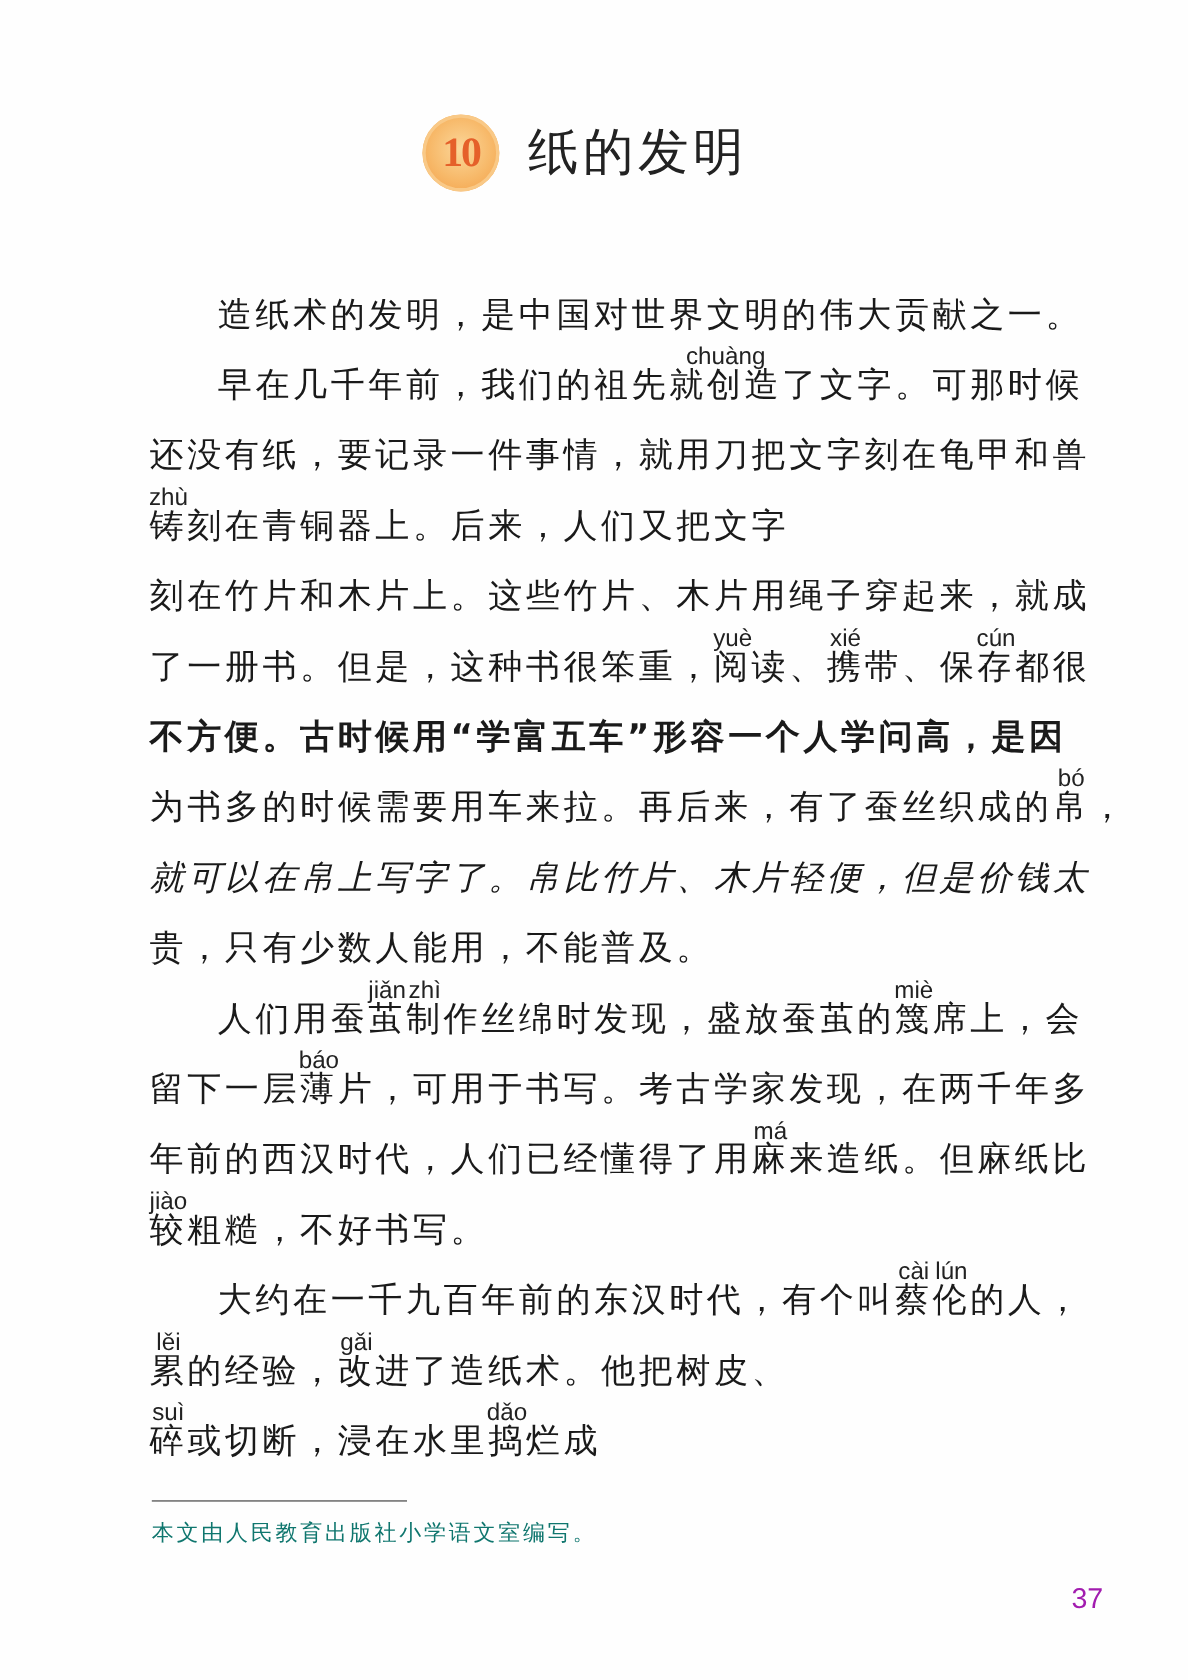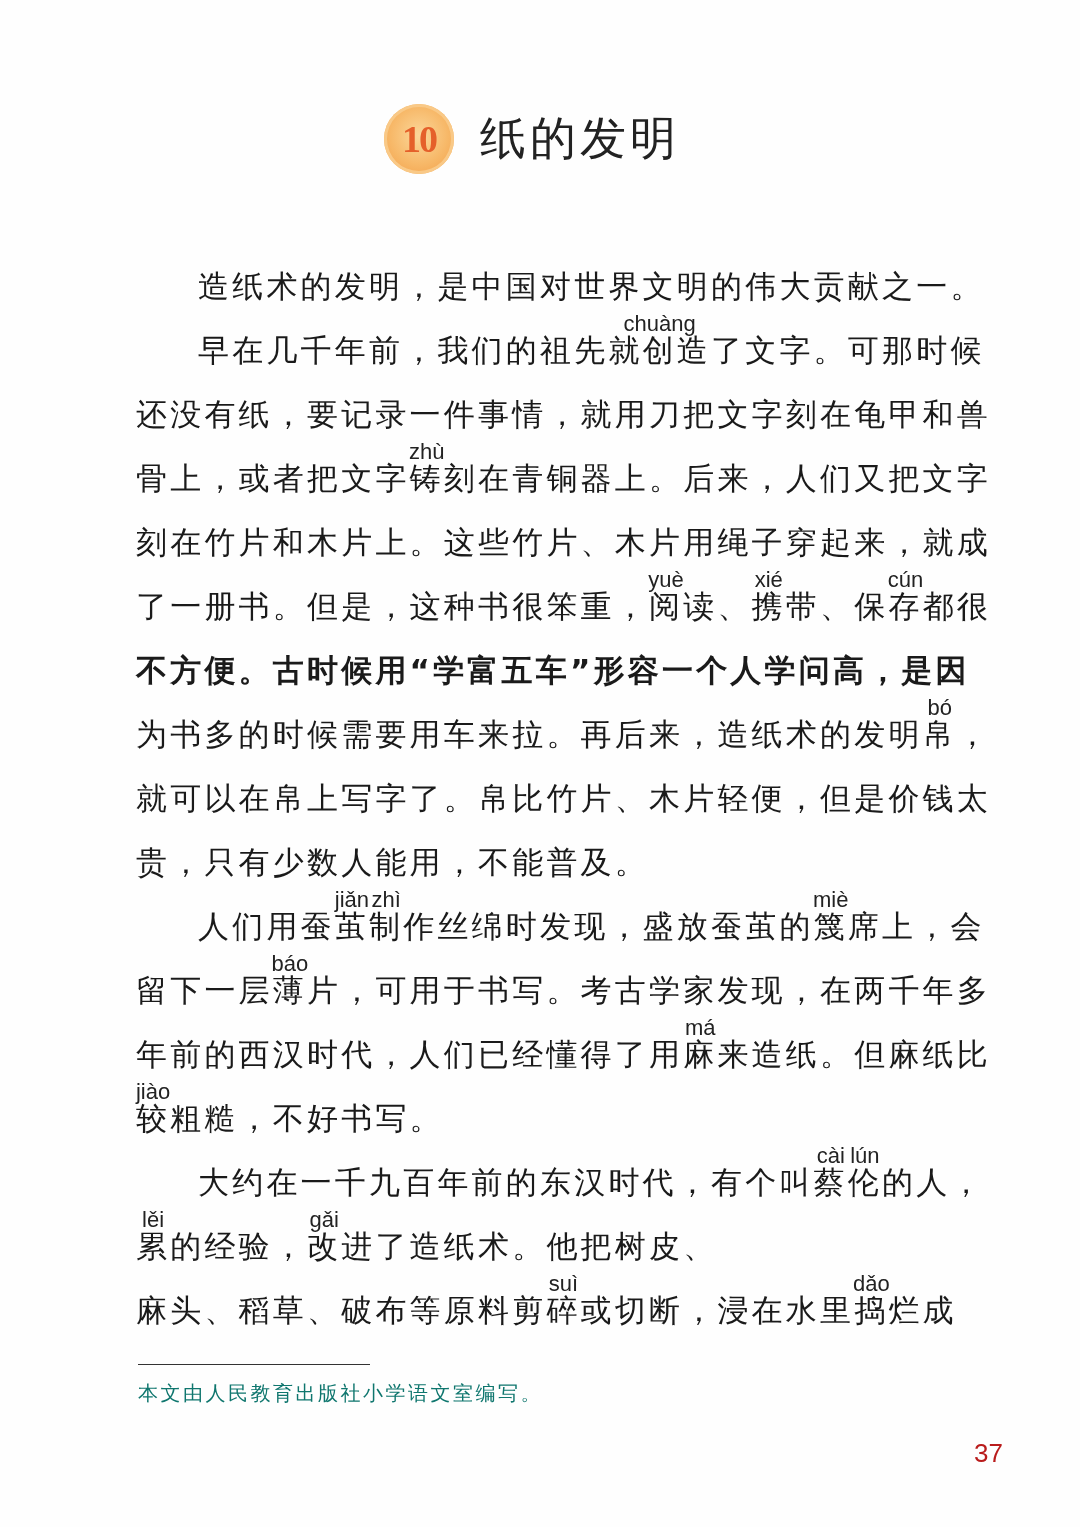--- a/index.html
+++ b/index.html
@@ -21,45 +21,45 @@
     font-family:"DejaVu Sans", sans-serif;
   }
   .line.indent { left:198px; }
   .ruby-wrap { position:relative; display:inline-block; }
   .py {
     position:absolute; left:50%; transform:translateX(-50%); top:-26px; font-family:"Liberation Sans", sans-serif;
     font-size:22px; letter-spacing:0; color:#222; white-space:nowrap;
   }
   .rule { position:absolute; left:138px; top:1364px; width:232px; height:1px; background:#333; }
   .footnote { position:absolute; left:138px; top:1380px; font-size:20px; letter-spacing:2.5px; color:#0f766e; font-family:"DejaVu Sans", sans-serif; }
-  .page-num { position:absolute; left:974px; top:1438px; font-size:26px; color:#b91c1c; font-family:"Liberation Sans", sans-serif; }
+  .page-num { position:absolute; left:974px; top:1438px; font-size:26px; color:#a21caf; font-family:"Liberation Sans", sans-serif; }
 </style>
 </head>
 <body>
 
 <div class="title-wrap">
   <div class="badge">10</div>
   <div class="title">纸的发明</div>
 </div>
 
 <div id="body-text">
     <div class="line indent" style="top: 266px;"><span>造纸术的发明，是中国对世界文明的伟大贡献之一。</span></div>
     <div class="line indent" style="top: 330px;"><span>早在几千年前，我们的祖先就</span><span class="ruby-wrap"><span class="py">chuàng</span><span>创</span></span><span>造了文字。可那时候</span></div>
     <div class="line" style="top: 394px;"><span>还没有纸，要记录一件事情，就用刀把文字刻在龟甲和兽</span></div>
-    <div class="line" style="top: 458px;"><span>骨上，或者把文字</span><span class="ruby-wrap"><span class="py">zhù</span><span>铸</span></span><span>刻在青铜器上。后来，人们又把文字</span></div>
+    <div class="line" style="top: 458px;"><span class="ruby-wrap"><span class="py">zhù</span><span>铸</span></span><span>刻在青铜器上。后来，人们又把文字</span></div>
     <div class="line" style="top: 522px;"><span>刻在竹片和木片上。这些竹片、木片用绳子穿起来，就成</span></div>
     <div class="line" style="top: 586px;"><span>了一册书。但是，这种书很笨重，</span><span class="ruby-wrap"><span class="py">yuè</span><span>阅</span></span><span>读、</span><span class="ruby-wrap"><span class="py">xié</span><span>携</span></span><span>带、保</span><span class="ruby-wrap"><span class="py">cún</span><span>存</span></span><span>都很</span></div>
     <div class="line" style="top: 650px; font-weight: bold;"><span>不方便。古时候用“学富五车”形容一个人学问高，是因</span></div>
-    <div class="line" style="top: 714px;"><span>为书多的时候需要用车来拉。再后来，造纸术的发明</span><span class="ruby-wrap"><span class="py">bó</span><span>帛</span></span><span>，</span></div>
-    <div class="line" style="top: 778px;"><span>就可以在帛上写字了。帛比竹片、木片轻便，但是价钱太</span></div>
+    <div class="line" style="top: 714px;"><span>为书多的时候需要用车来拉。再后来，有了蚕丝织成的</span><span class="ruby-wrap"><span class="py">bó</span><span>帛</span></span><span>，</span></div>
+    <div class="line" style="top: 778px; font-style: italic;"><span>就可以在帛上写字了。帛比竹片、木片轻便，但是价钱太</span></div>
     <div class="line" style="top: 842px;"><span>贵，只有少数人能用，不能普及。</span></div>
     <div class="line indent" style="top: 906px;"><span>人们用蚕</span><span class="ruby-wrap"><span class="py">jiǎn</span><span>茧</span></span><span class="ruby-wrap"><span class="py">zhì</span><span>制</span></span><span>作丝绵时发现，盛放蚕茧的</span><span class="ruby-wrap"><span class="py">miè</span><span>篾</span></span><span>席上，会</span></div>
     <div class="line" style="top: 970px;"><span>留下一层</span><span class="ruby-wrap"><span class="py">báo</span><span>薄</span></span><span>片，可用于书写。考古学家发现，在两千年多</span></div>
     <div class="line" style="top: 1034px;"><span>年前的西汉时代，人们已经懂得了用</span><span class="ruby-wrap"><span class="py">má</span><span>麻</span></span><span>来造纸。但麻纸比</span></div>
     <div class="line" style="top: 1098px;"><span class="ruby-wrap"><span class="py">jiào</span><span>较</span></span><span>粗糙，不好书写。</span></div>
     <div class="line indent" style="top: 1162px;"><span>大约在一千九百年前的东汉时代，有个叫</span><span class="ruby-wrap"><span class="py">cài</span><span>蔡</span></span><span class="ruby-wrap"><span class="py">lún</span><span>伦</span></span><span>的人，</span></div>
     <div class="line" style="top: 1226px;"><span class="ruby-wrap"><span class="py">lěi</span><span>累</span></span><span>的经验，</span><span class="ruby-wrap"><span class="py">gǎi</span><span>改</span></span><span>进了造纸术。他把树皮、</span></div>
-    <div class="line" style="top: 1290px;"><span>麻头、稻草、破布等原料剪</span><span class="ruby-wrap"><span class="py">suì</span><span>碎</span></span><span>或切断，浸在水里</span><span class="ruby-wrap"><span class="py">dǎo</span><span>捣</span></span><span>烂成</span></div>
+    <div class="line" style="top: 1290px;"><span class="ruby-wrap"><span class="py">suì</span><span>碎</span></span><span>或切断，浸在水里</span><span class="ruby-wrap"><span class="py">dǎo</span><span>捣</span></span><span>烂成</span></div>
   </div>
 
 <div class="rule"></div>
 <div class="footnote">本文由人民教育出版社小学语文室编写。</div>
 <div class="page-num">37</div>
 
 </body></html>

